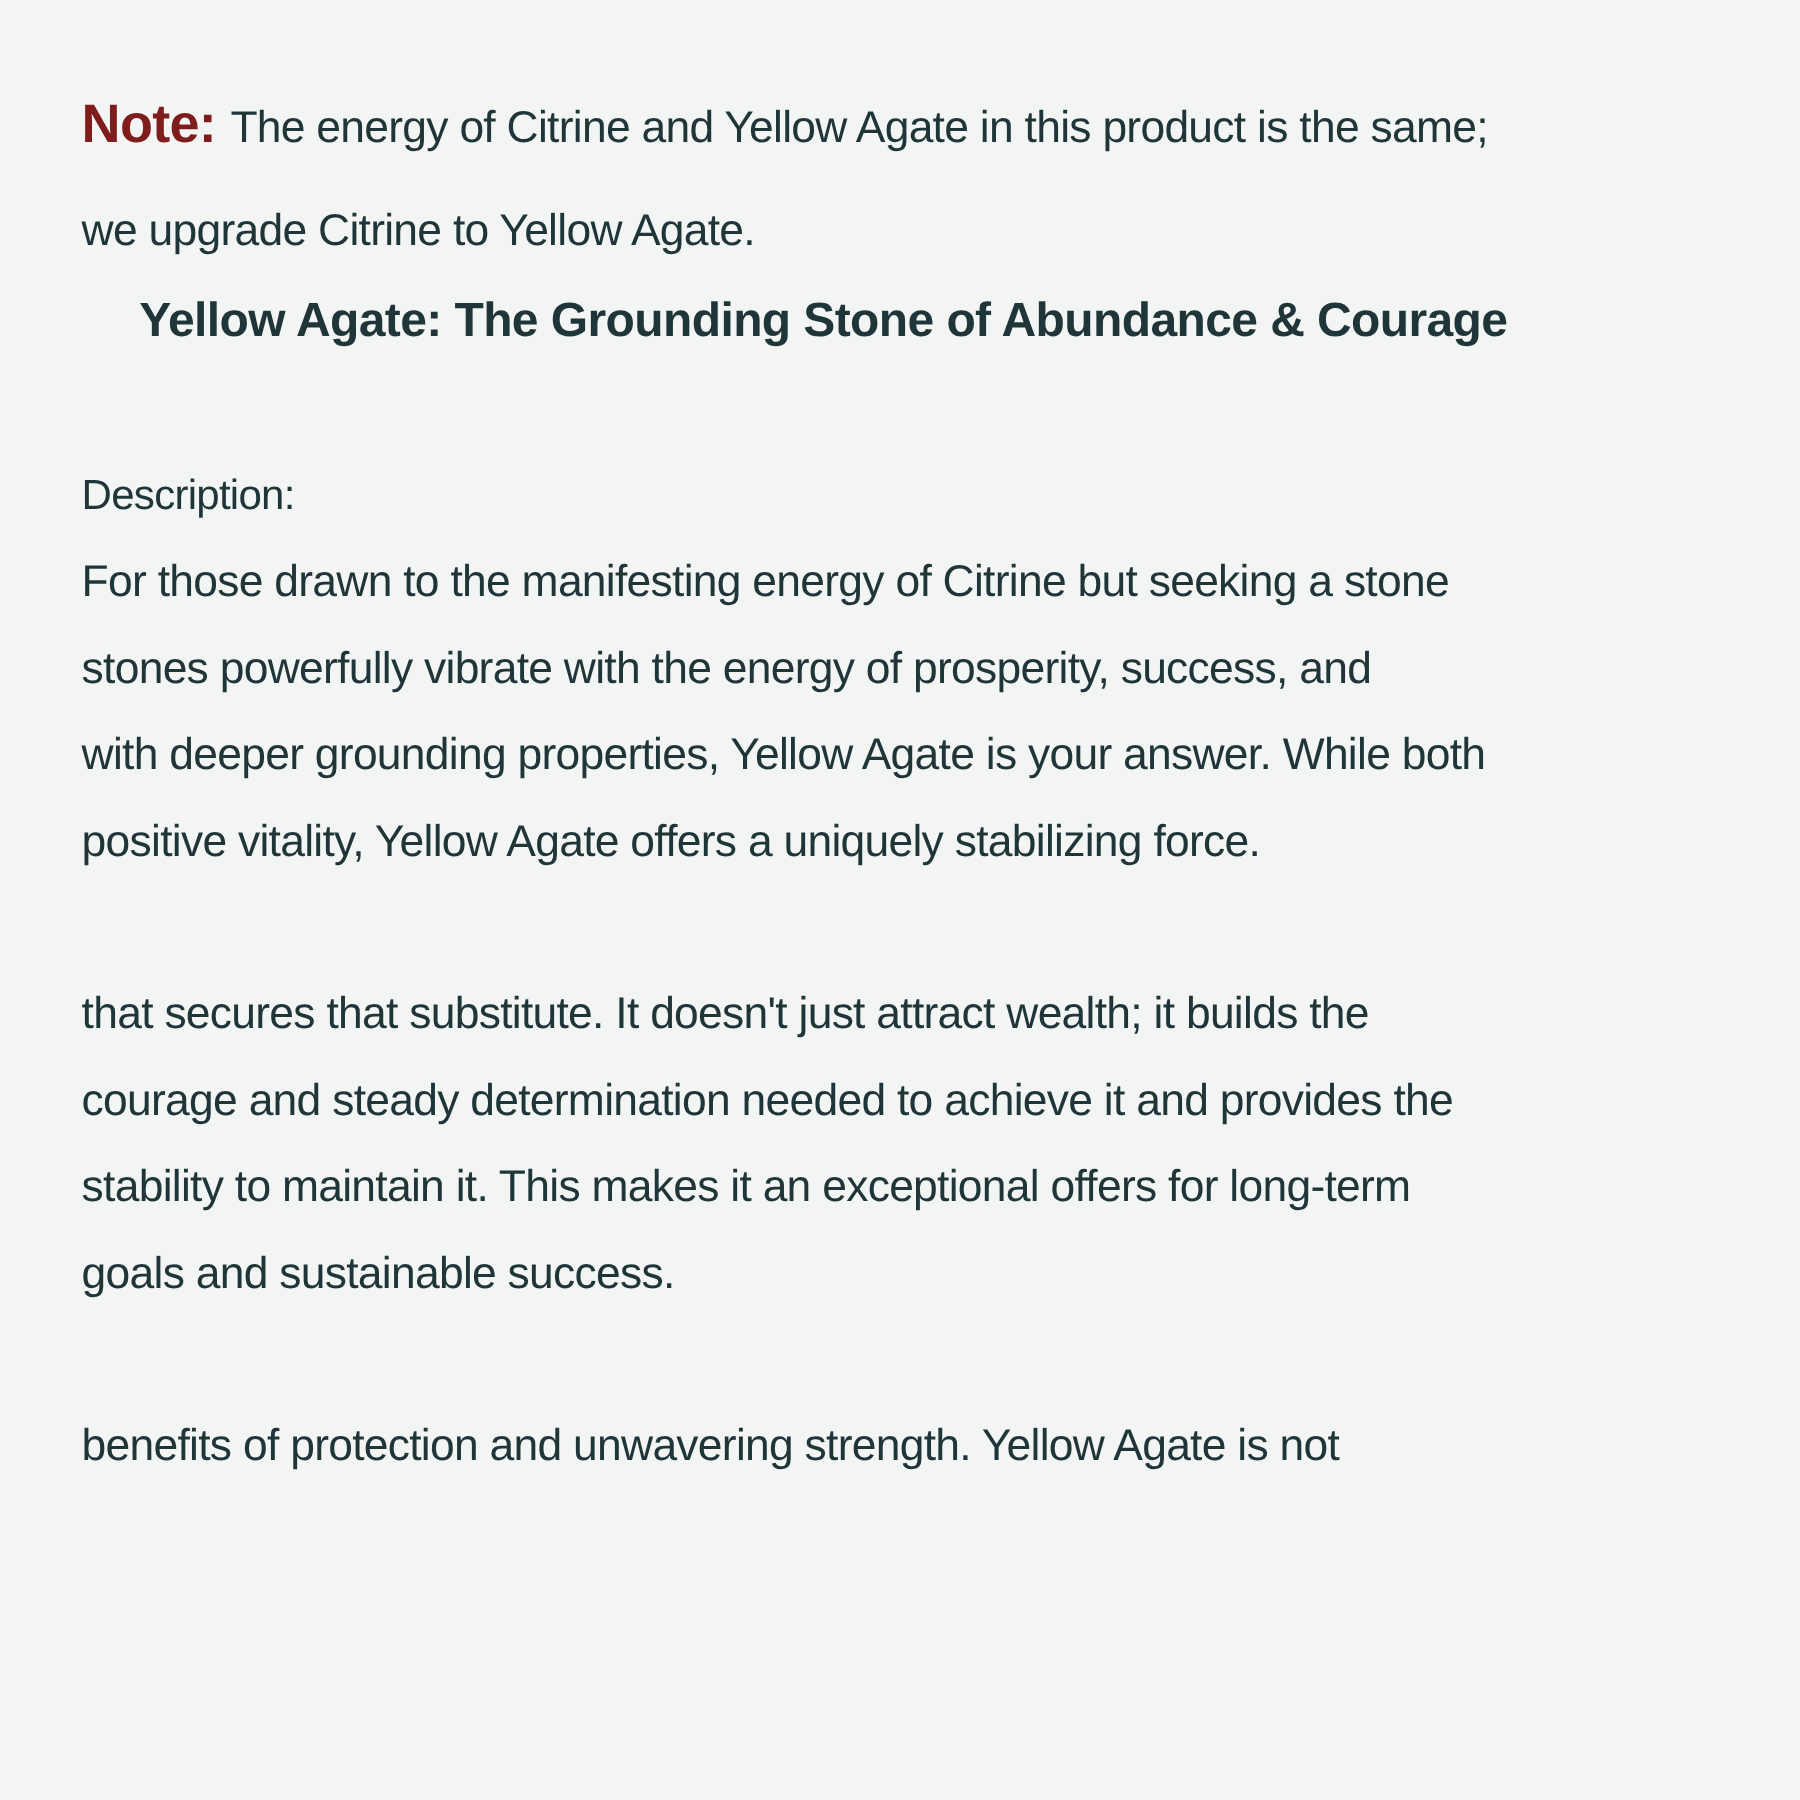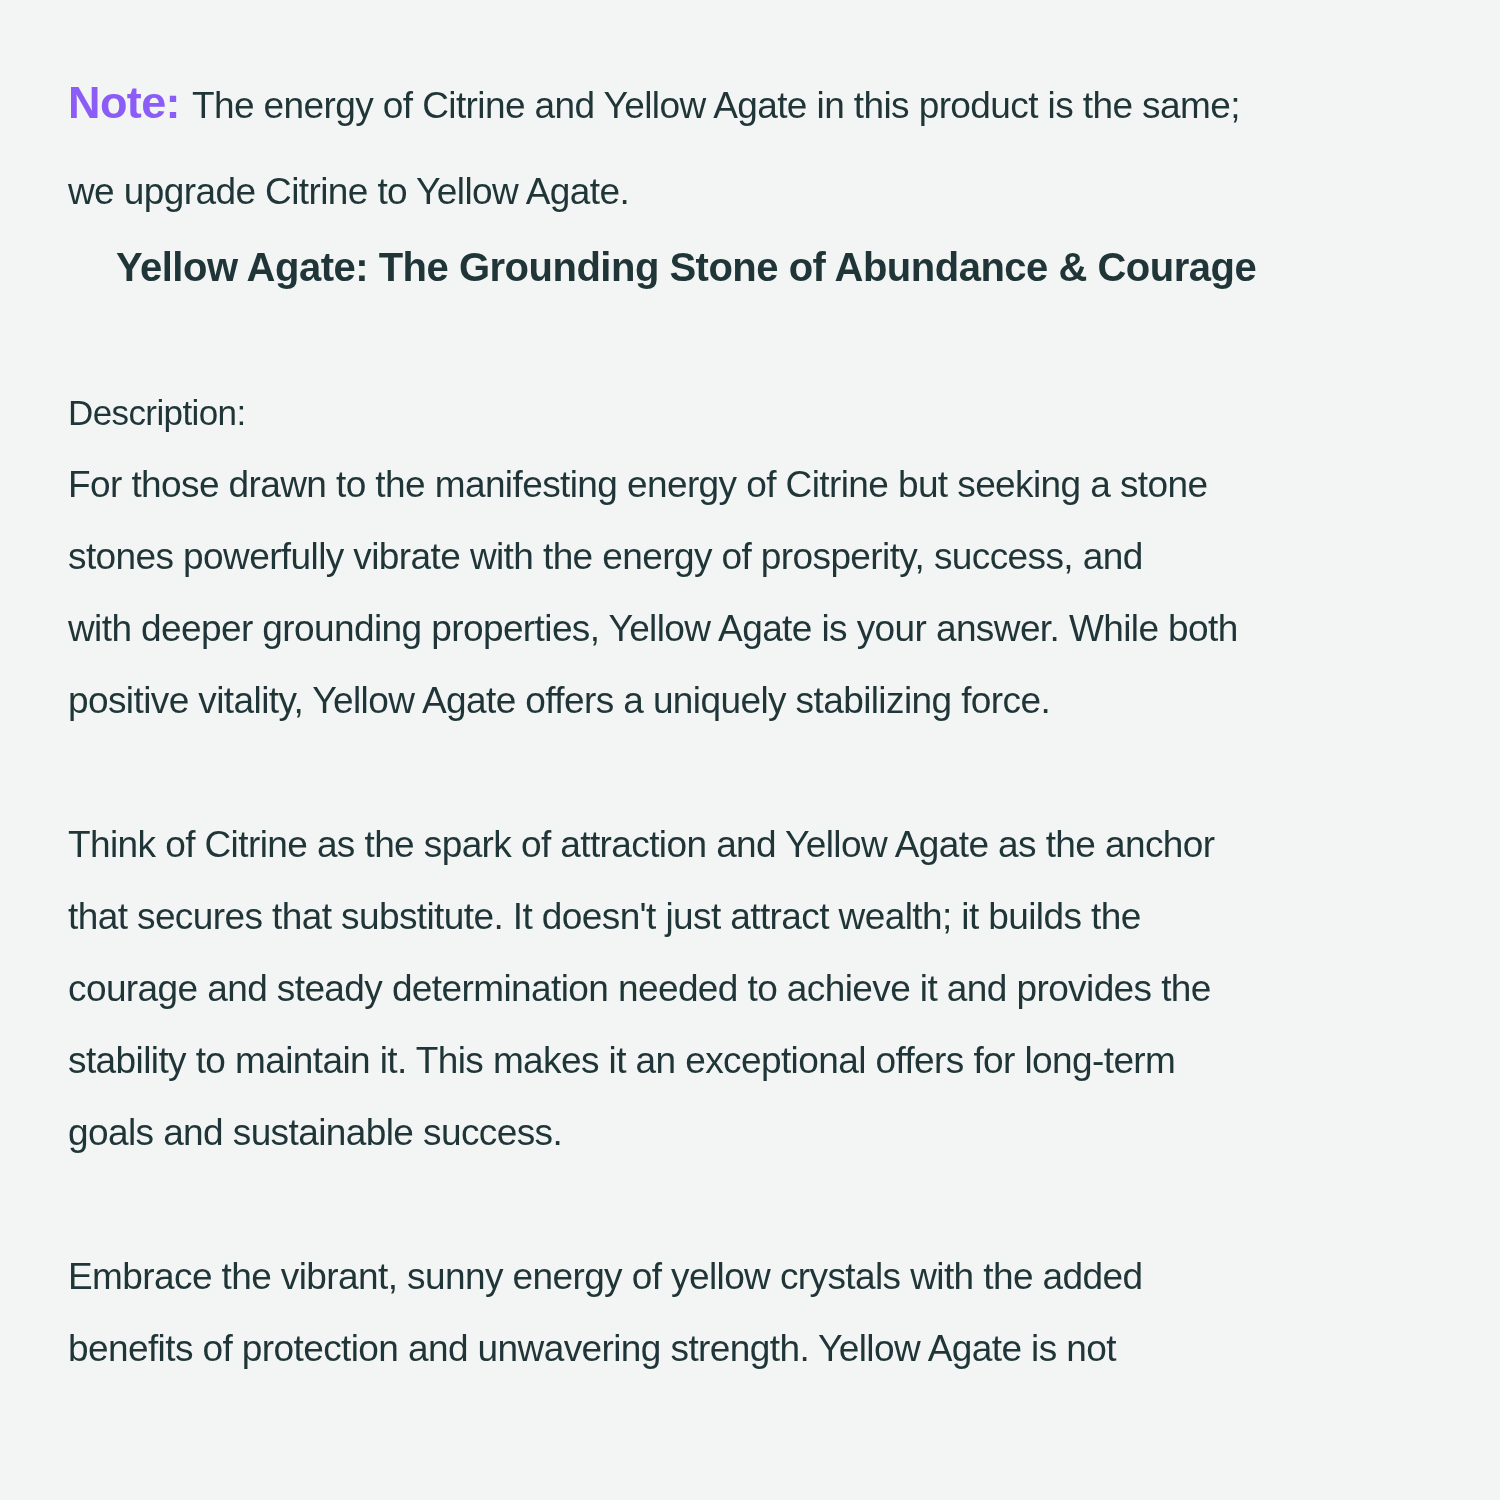--- a/index.html
+++ b/index.html
@@ -19,21 +19,21 @@
   }
   .line {
     white-space: nowrap;
     letter-spacing: -0.6px;
   }
   .note-line {
     font-size: 37px;
     line-height: 86px;
   }
   .note-label {
-    color: #8b5cf6;
+    color: #7f1d1d;
     font-weight: 700;
     font-size: 45px;
     margin-right: 12px;
   }
   .heading {
     font-size: 40px;
     font-weight: 700;
     line-height: 76px;
     margin-top: -6px;
     letter-spacing: -0.5px;
@@ -69,25 +69,23 @@
   <div class="desc-label line">Description:</div>
 
   <div class="para">
     <div class="line">For those drawn to the manifesting energy of Citrine but seeking a stone</div>
     <div class="line">stones powerfully vibrate with the energy of prosperity, success, and</div>
     <div class="line">with deeper grounding properties, Yellow Agate is your answer. While both</div>
     <div class="line">positive vitality, Yellow Agate offers a uniquely stabilizing force.</div>
   </div>
 
   <div class="para gap">
-    <div class="line">Think of Citrine as the spark of attraction and Yellow Agate as the anchor</div>
     <div class="line">that secures that substitute. It doesn't just attract wealth; it builds the</div>
     <div class="line">courage and steady determination needed to achieve it and provides the</div>
     <div class="line">stability to maintain it. This makes it an exceptional offers for long-term</div>
     <div class="line">goals and sustainable success.</div>
   </div>
 
   <div class="para gap">
-    <div class="line">Embrace the vibrant, sunny energy of yellow crystals with the added</div>
     <div class="line">benefits of protection and unwavering strength. Yellow Agate is not</div>
   </div>
 
 </div>
 
 </body></html>

